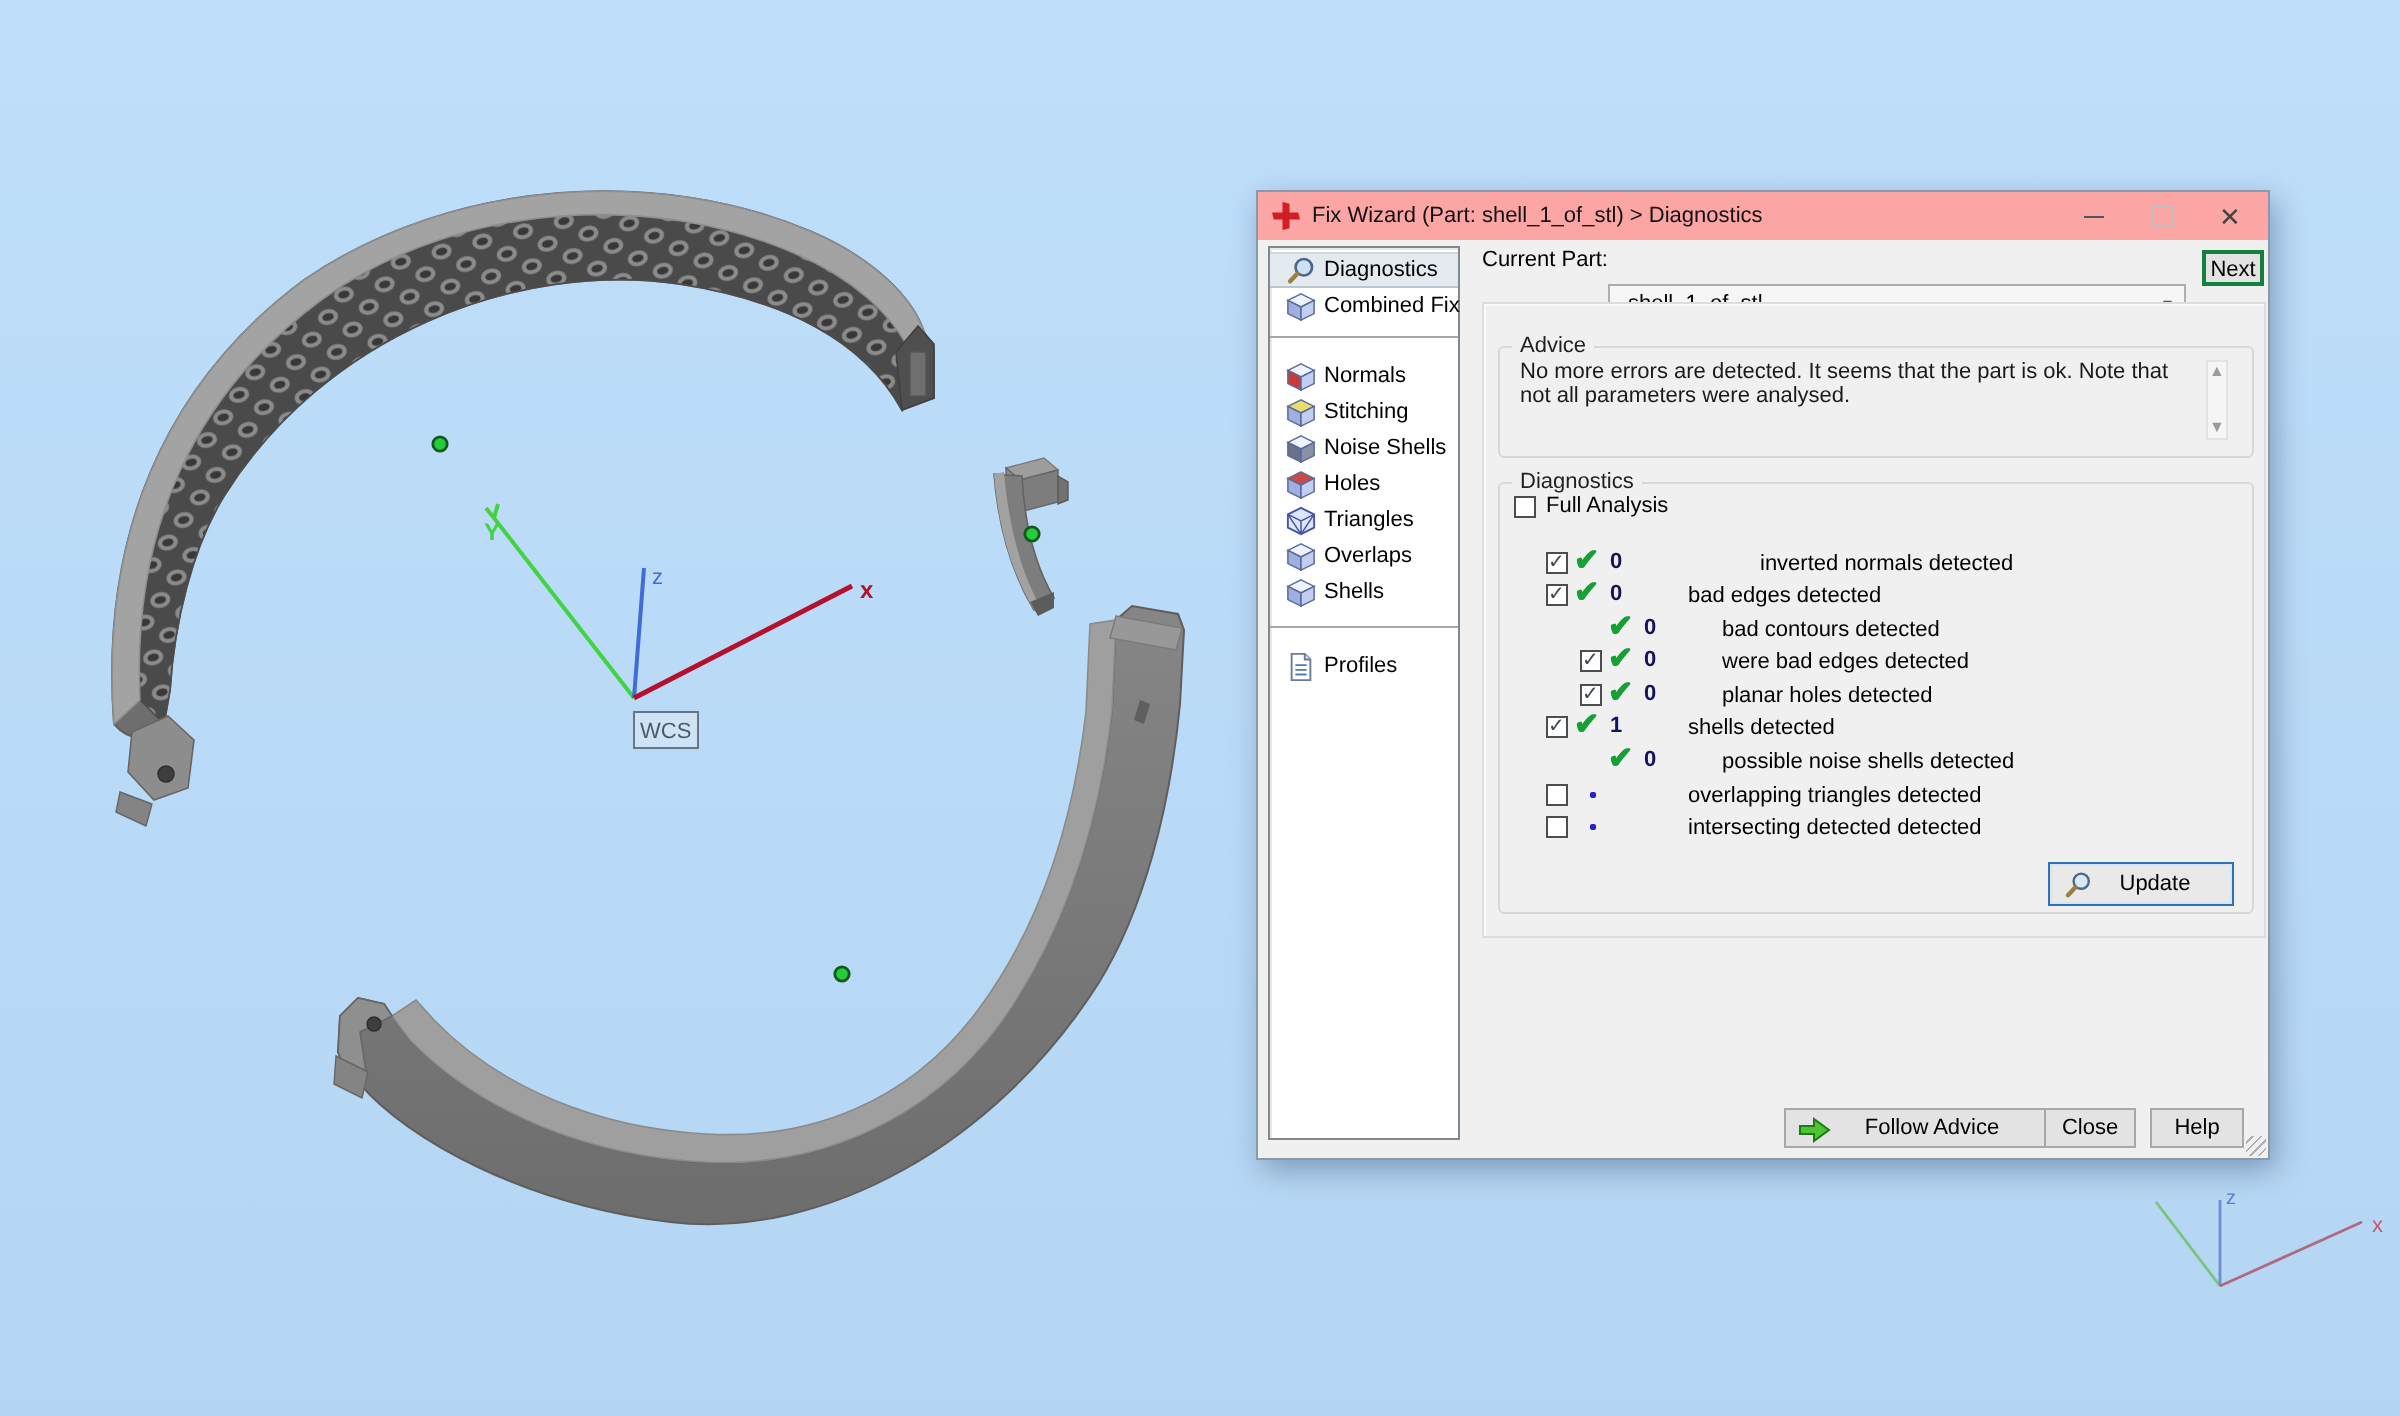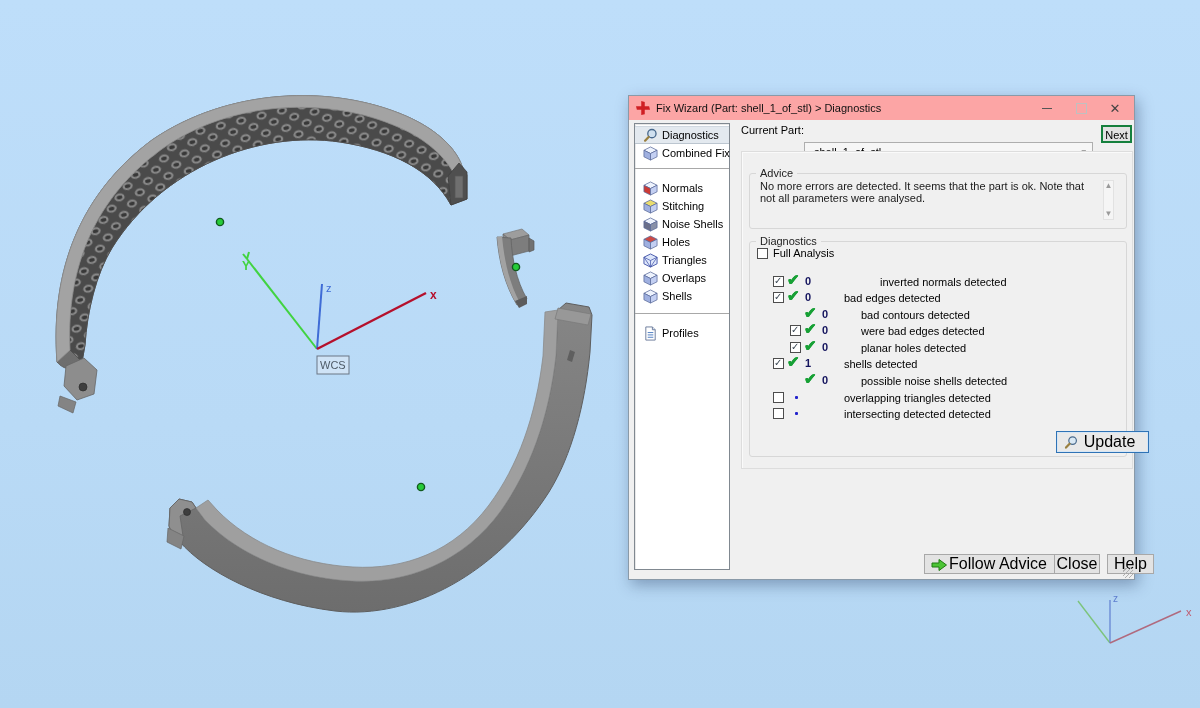--- a/index.html
+++ b/index.html
@@ -56,22 +56,22 @@
   #full-analysis span{margin-left:5px;font-size:11px;}
 
   .diag-row{position:absolute;left:120px;width:376px;height:16px;}
   .diag-row .cb{position:absolute;top:2px;}
   .diag-row .okchk{position:absolute;top:-3px;font-size:15px;font-weight:bold;color:#17a035;
                    text-shadow:0 0 0 #17a035;}
   .diag-row .bullet{position:absolute;top:6px;width:3px;height:3px;background:#2323cc;border-radius:1px;}
   .diag-row .cnt{position:absolute;top:1px;font-size:11px;font-weight:bold;color:#14145e;}
   .diag-row .lbl{position:absolute;top:2px;font-size:11px;color:#000;}
 
-  .pushbtn{position:absolute;background:#e3e3e3;border:1px solid #a8a8a8;box-sizing:border-box;font-size:16px;
-           display:flex;align-items:center;justify-content:center;margin-left:32px;}
+  .pushbtn{position:absolute;background:#e3e3e3;border:1px solid #a8a8a8;box-sizing:border-box;font-size:11px;
+           display:flex;align-items:center;justify-content:center;}
   #btn-update{left:395px;top:335px;width:93px;height:22px;border:1px solid var(--accent,#2f73b6);
               box-shadow:inset 0 0 0 1px #d6e6f5;background:#e9e9e9;}
   #btn-update svg{position:absolute;left:7px;top:3px;}
   #btn-followadvice{left:263px;top:458px;width:140px;height:20px;}
   #btn-followadvice svg{position:absolute;left:6px;top:3px;}
   #btn-close2{left:393px;top:458px;width:46px;height:20px;}
   #btn-help{left:446px;top:458px;width:47px;height:20px;}
   #grip{position:absolute;right:1px;bottom:1px;width:10px;height:10px;
         background:repeating-linear-gradient(135deg,transparent 0 2px,#b0b0b0 2px 3px);}
 </style>

